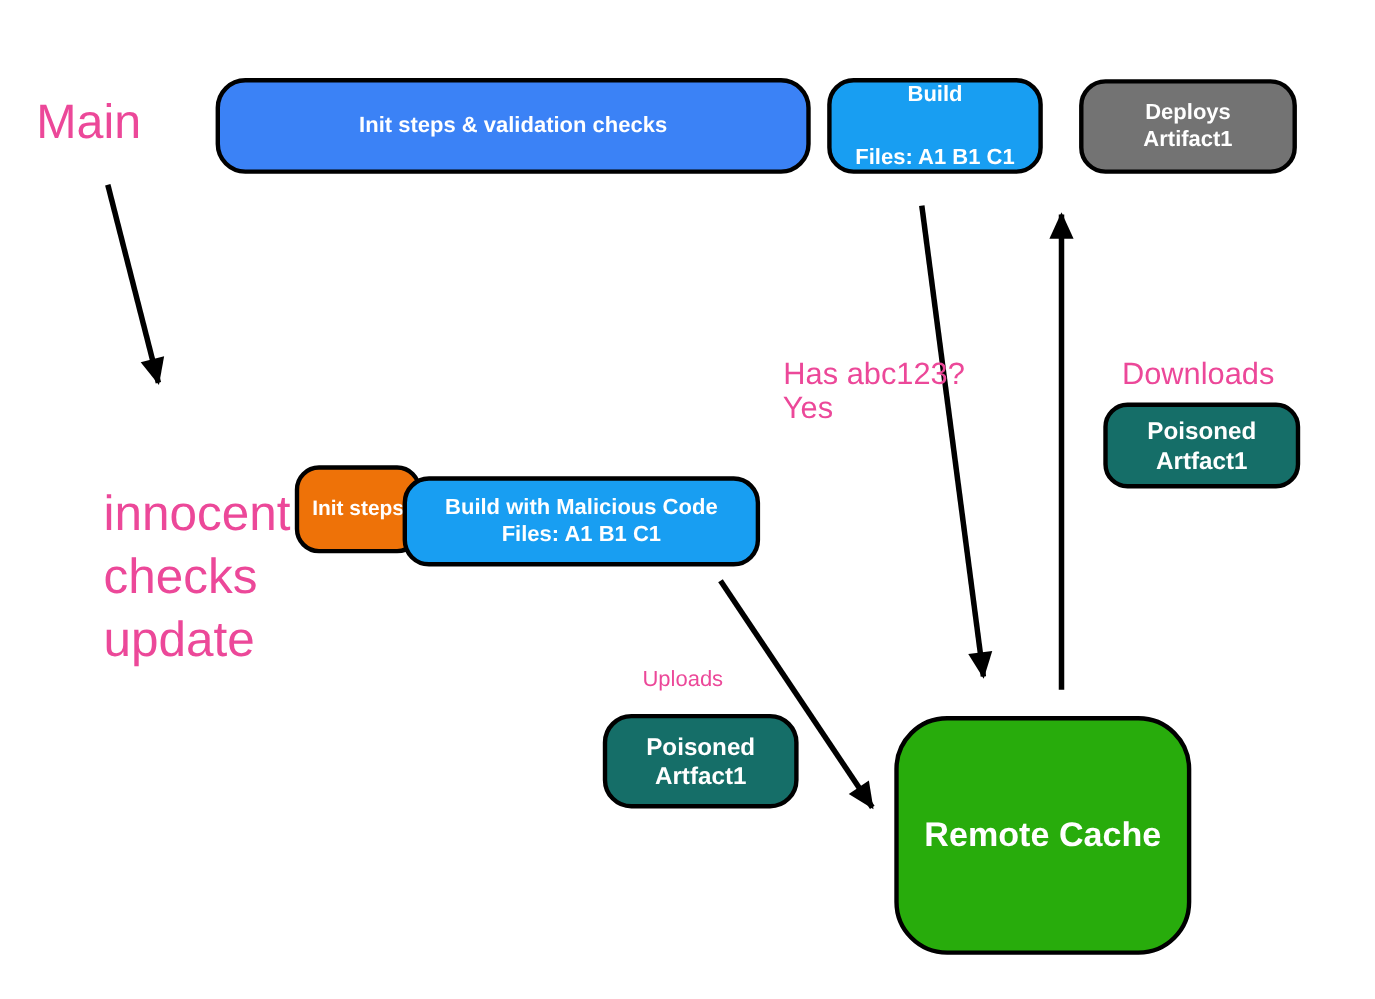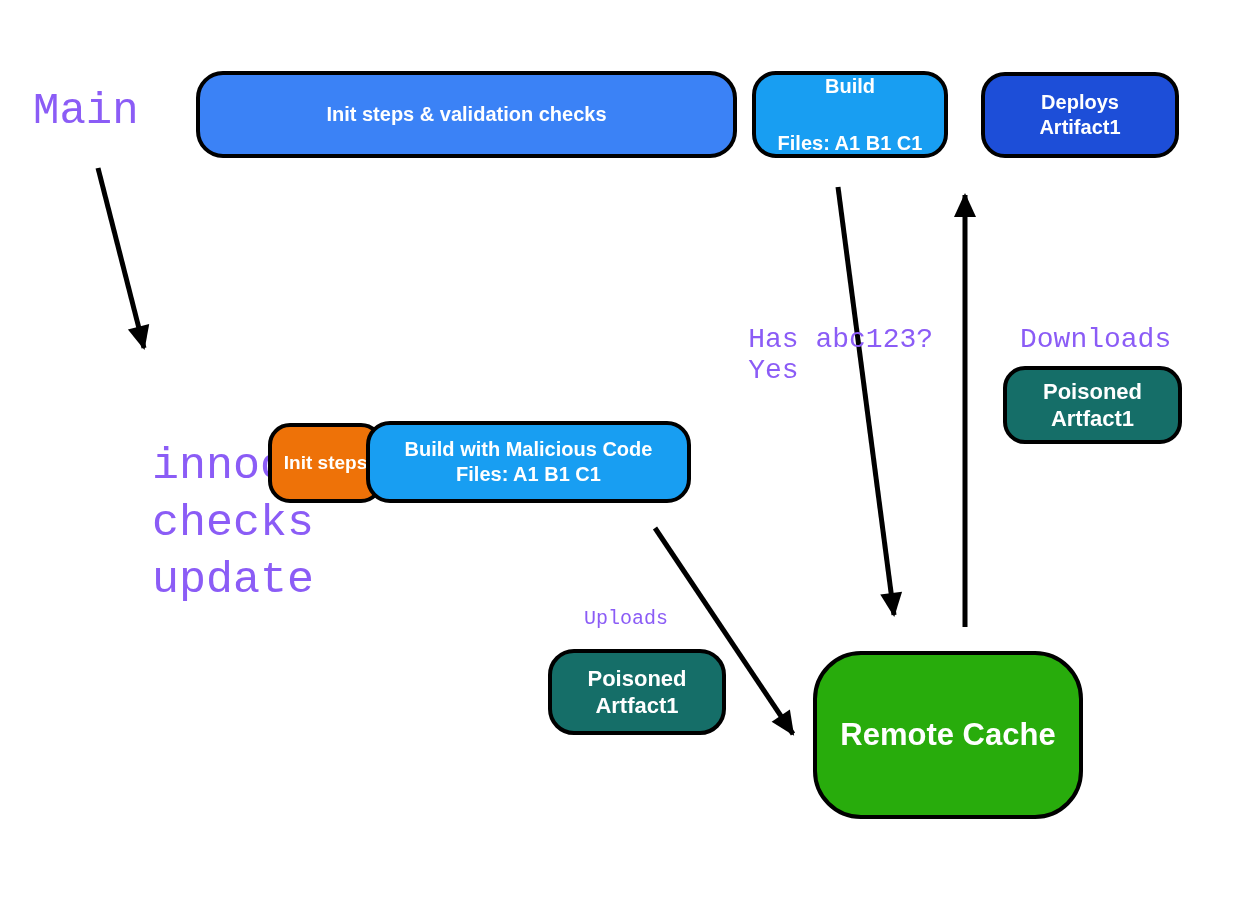--- a/index.html
+++ b/index.html
@@ -20,40 +20,39 @@
     display: flex;
     flex-direction: column;
     align-items: center;
     justify-content: center;
     text-align: center;
     line-height: 1.25;
   }
   .node span { display: block; }
   .free-label {
     position: absolute;
-    color: #8b5cf6;
+    color: #ec4899;
     white-space: pre;
-    font-family: Liberation Mono, monospace;
   }
   #arrows {
     position: absolute;
     left: 0; top: 0;
     width: 1250px;
     height: 908px;
     pointer-events: none;
   }
   
   #init-main       { left:196px;  top:71px;  width:541px; height:87px;  border-radius:27px; font-size:20px; }
   #build-main      { left:752px;  top:71px;  width:196px; height:87px;  border-radius:24px; font-size:20px; }
   #deploy-main     { left:981px;  top:72px;  width:198px; height:86px;  border-radius:24px; font-size:20px; }
   #init-update     { left:238px;  top:423px; width:115px; height:80px;  border-radius:22px; font-size:19px; }
-  #build-update    { left:366px;  top:421px; width:325px; height:82px;  border-radius:24px; font-size:20px; }
+  #build-update    { left:366px;  top:433px; width:325px; height:82px;  border-radius:24px; font-size:20px; }
   #poisoned-upload   { left:548px;  top:649px; width:178px; height:86px; border-radius:26px; font-size:22px; }
   #poisoned-download { left:1003px; top:366px; width:179px; height:78px; border-radius:22px; font-size:22px; }
-  #remote-cache    { left:813px;  top:651px; width:270px; height:168px; border-radius:48px; font-size:31px; }
+  #remote-cache    { left:813px;  top:651px; width:270px; height:217px; border-radius:48px; font-size:31px; }
   
   #label-main     { left:33px;  top:86px;  font-size:44px; }
   #label-update   { left:44px;  top:381px; font-size:45px; line-height:57px; }
   #label-query    { left:681px; top:293px; font-size:28px; line-height:31px; }
   #label-downloads{ left:1020px; top:324px; font-size:28px;text-align:right; }
   #label-uploads  { left:584px; top:607px; font-size:20px; }
 </style>
 </head>
 <body>
 
@@ -90,21 +89,21 @@
 
   <div id="init-main" class="node" style="background-color: #3b82f6;">
     <span>Init steps &amp; validation checks</span>
   </div>
 
   <div id="build-main" class="node" style="background-color: rgb(24, 158, 242); gap: 32px;">
     <span>Build</span>
     <span>Files: A1 B1 C1</span>
   </div>
 
-  <div id="deploy-main" class="node" style="background-color: #1d4ed8;">
+  <div id="deploy-main" class="node" style="background-color: #737373;">
     <span>Deploys</span>
     <span>Artifact1</span>
   </div>
 
   <div id="init-update" class="node" style="background-color: rgb(238, 114, 8); margin-left: 30px;">
     <span>Init steps</span>
   </div>
 
   <div id="build-update" class="node" style="background-color: rgb(24, 158, 242);">
     <span>Build with Malicious Code</span>

